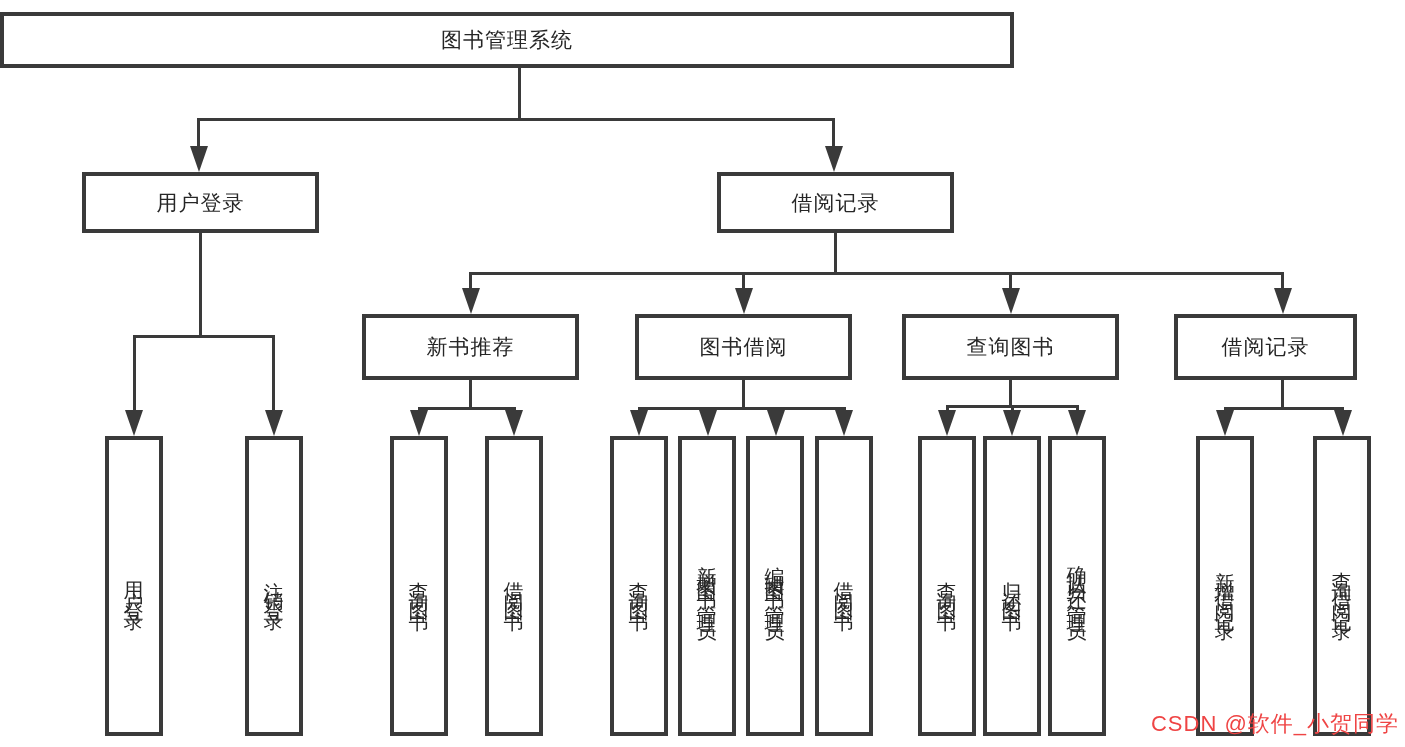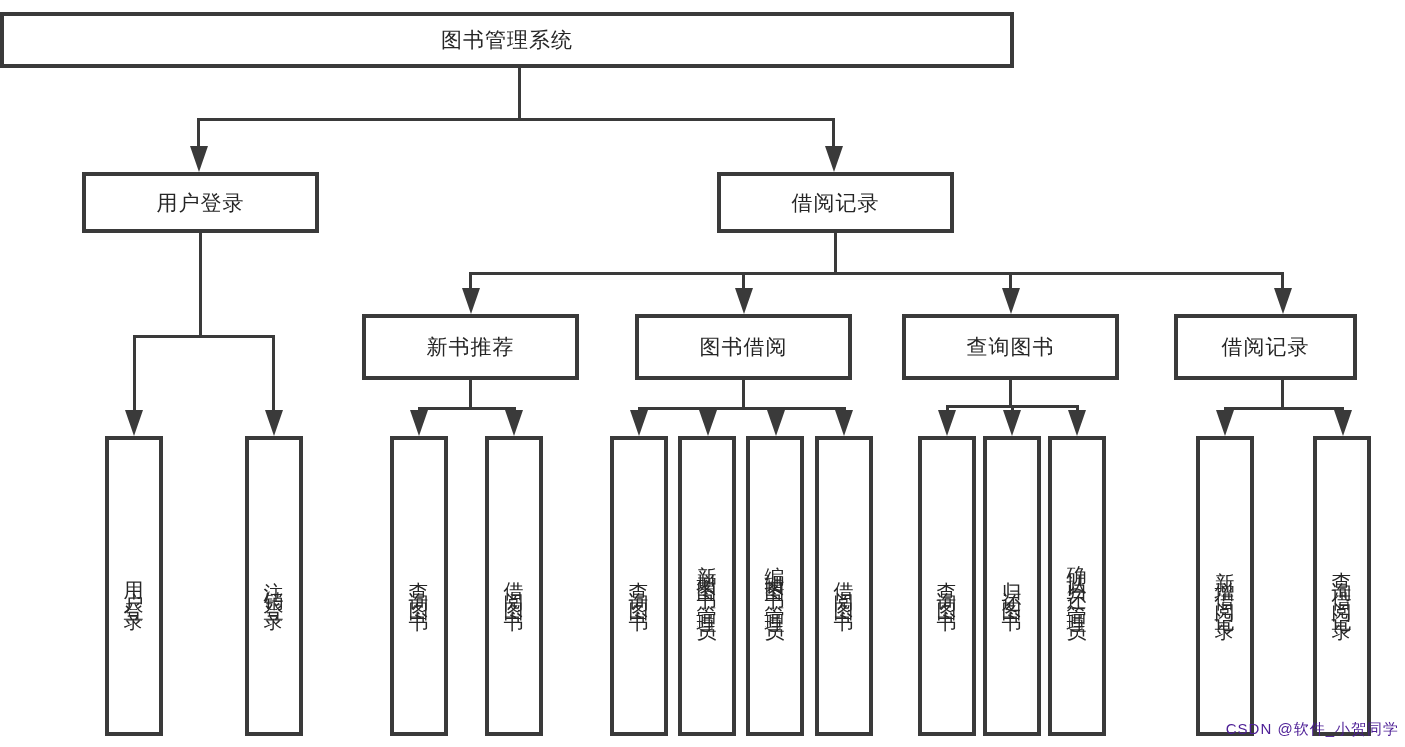--- a/index.html
+++ b/index.html
@@ -35,22 +35,22 @@
     position: absolute;
     width: 0; height: 0;
     border-left: 9px solid transparent;
     border-right: 9px solid transparent;
     border-top: 26px solid #3a3a3a;
   }
   .watermark {
     position: absolute;
     right: 6px;
     bottom: 8px;
-    font-size: 15px;
-    color: #4c1d95;
+    font-size: 22px;
+    color: #ef4444;
     letter-spacing: 1px;
     white-space: nowrap;
   }
 </style>
 </head>
 <body>
 
 <div class="canvas">
 
   <div class="node h" style="left:0; top:12px; width:1014px; height:56px;">

